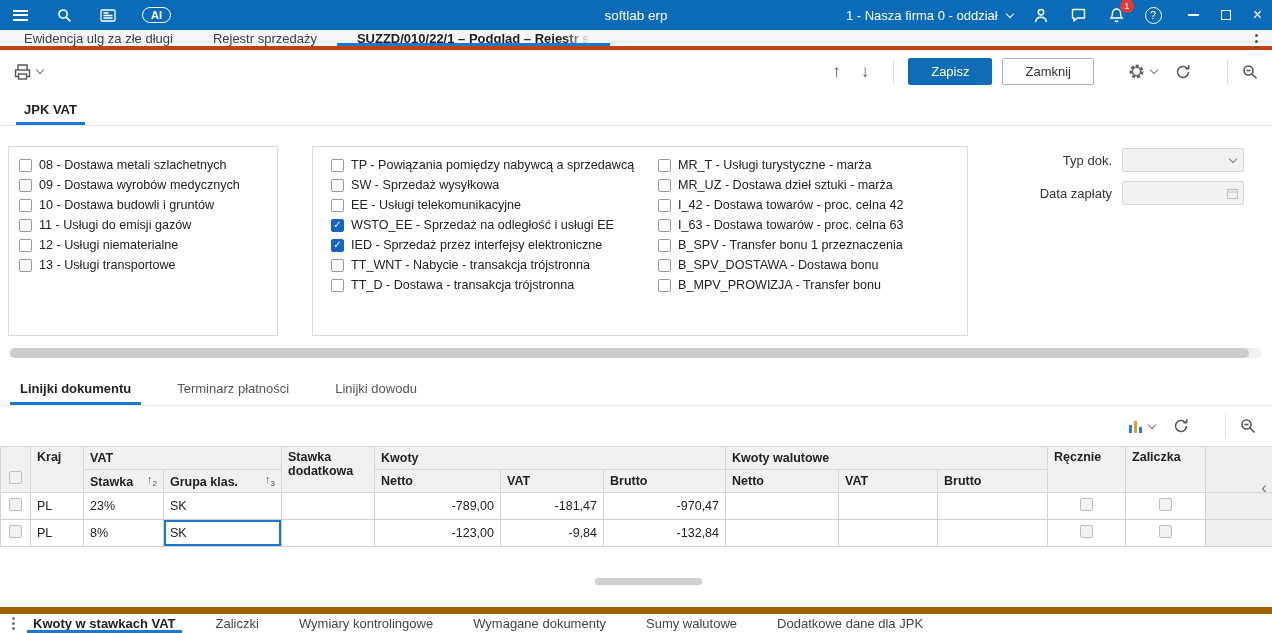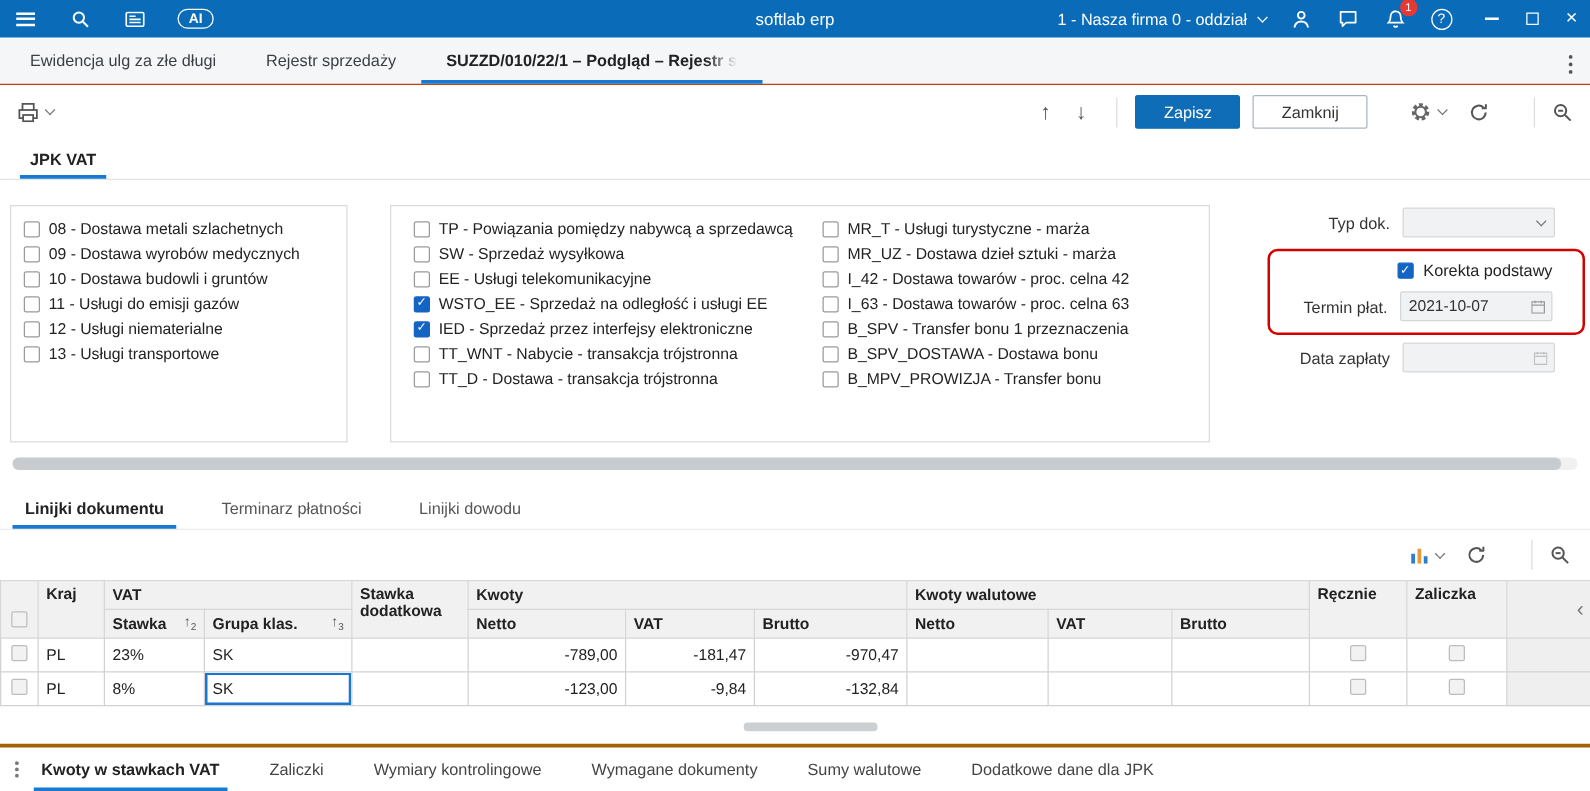--- a/index.html
+++ b/index.html
@@ -21,21 +21,21 @@
 .chev.gray{border-color:#777}
 .bell-wrap{position:relative}
 .badge{position:absolute;top:-6px;right:-7px;background:#e53935;color:#fff;border-radius:50%;width:14px;height:14px;font-size:9px;display:flex;align-items:center;justify-content:center}
 .help-circle{width:17px;height:17px;border:1.5px solid #fff;border-radius:50%;display:flex;align-items:center;justify-content:center;font-size:11px;cursor:pointer}
 .winctl{display:flex;align-items:center;gap:22px;margin-left:8px}
 .win-min{display:inline-block;width:11px;height:2px;background:#fff;cursor:pointer}
 .win-max{display:inline-block;width:10px;height:10px;border:1.5px solid #fff;cursor:pointer}
 .win-close{font-size:16px;line-height:1;cursor:pointer}
 
 
-.maintabs{height:38px;background:#f4f6f8;border-bottom:1px solid #c2410c;display:flex;align-items:stretch;padding-left:4px}
+.maintabs{height:20px;background:#f4f6f8;border-bottom:4px solid #c2410c;display:flex;align-items:stretch;padding-left:4px}
 .mtab{display:flex;align-items:center;padding:0 20px;cursor:pointer;position:relative;color:#3a3f45;white-space:nowrap}
 .mtab.active{font-weight:bold;color:#222}
 .mtab.active::after{content:'';position:absolute;left:0;right:0;bottom:0;height:3px;background:#1779d2}
 .fade{position:relative;display:inline-block;max-width:235px;overflow:hidden;white-space:nowrap}
 .fade::after{content:'';position:absolute;top:0;right:0;bottom:0;width:26px;background:linear-gradient(to right,rgba(244,246,248,0),#f4f6f8)}
 .vdots{display:inline-block;width:3px;height:3px;background:#555;border-radius:50%;box-shadow:0 6px 0 #555,0 12px 0 #555;margin:6px 14px 0 auto;align-self:center;cursor:pointer;position:relative;top:-6px}
 .vdots.gray{box-shadow:0 5px 0 #777,0 10px 0 #777;background:#777;margin:0 12px 0 12px;top:-5px}
 
 
 .toolbar{height:43px;display:flex;align-items:center;padding:0 14px;background:#fff}
@@ -111,21 +111,21 @@
 td.focused{box-shadow:inset 0 0 0 2px #1976d2}
 .sorthdr{display:flex;align-items:flex-end;justify-content:space-between}
 .sort{color:#555;font-weight:normal;font-size:11px;white-space:nowrap}
 .sort sub{font-size:8px}
 .collapse-chev{position:absolute;right:5px;top:479px;color:#777;font-size:17px;cursor:pointer;line-height:1}
 
 
 .bthumb{position:absolute;left:595px;top:578px;width:107px;height:7px;background:#cdd0d3;border-radius:3px}
 
 
-.bottombar{position:absolute;left:0;right:0;bottom:0;height:38px;background:#fff;border-top:3px solid #a16207;display:flex;align-items:stretch}
+.bottombar{position:absolute;left:0;right:0;bottom:0;height:26px;background:#fff;border-top:7px solid #a16207;display:flex;align-items:stretch}
 .btab{display:flex;align-items:center;padding:0 6px;margin-right:28px;color:#444;cursor:pointer;position:relative;white-space:nowrap}
 .btab.active{font-weight:bold;color:#222}
 .btab.active::after{content:'';position:absolute;left:0;right:0;bottom:0;height:3px;background:#1779d2}
 svg{display:block}
 </style>
 </head>
 <body>
 
 <div class="app">
 
@@ -325,38 +325,20 @@
           </label>
       </div>
     </div>
 
     <div class="rightpanel">
       <div class="frow">
         <span class="flabel">Typ dok.</span>
         <span class="ffield select">
             <span class="chev gray"></span>
           </span>
-      </div>
-      <div class="redbox">
-        <div class="frow korekta">
-          <span class="cb checked"></span>
-          <span class="klabel">Korekta podstawy</span>
-        </div>
-        <div class="frow termin">
-          <span class="flabel">Termin płat.</span>
-          <span class="ffield date">
-            <span class="dval">2021-10-07</span>
-            <span class="cal-icon">
-                <svg width="11" height="11" viewBox="0 0 11 11" fill="none" stroke="#9a9a9a" stroke-width="1">
-                  <rect x="0.5" y="1.5" width="10" height="9"></rect>
-                  <path d="M.5 4h10M3 .5v2M8 .5v2"></path>
-                </svg>
-              </span>
-          </span>
-        </div>
       </div>
       <div class="frow">
         <span class="flabel">Data zapłaty</span>
         <span class="ffield date">
           <span class="cal-icon">
               <svg width="11" height="11" viewBox="0 0 11 11" fill="none" stroke="#c0c0c0" stroke-width="1">
                 <rect x="0.5" y="1.5" width="10" height="9"></rect>
                 <path d="M.5 4h10M3 .5v2M8 .5v2"></path>
               </svg>
             </span>

